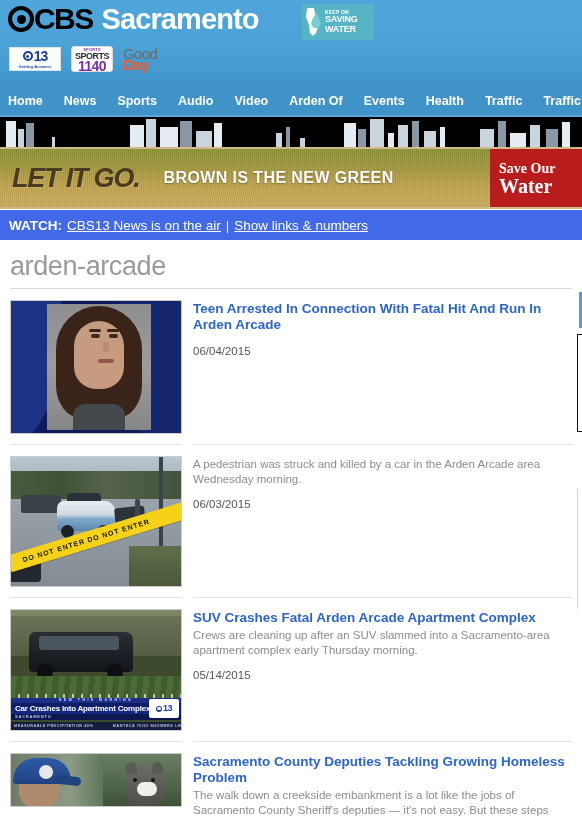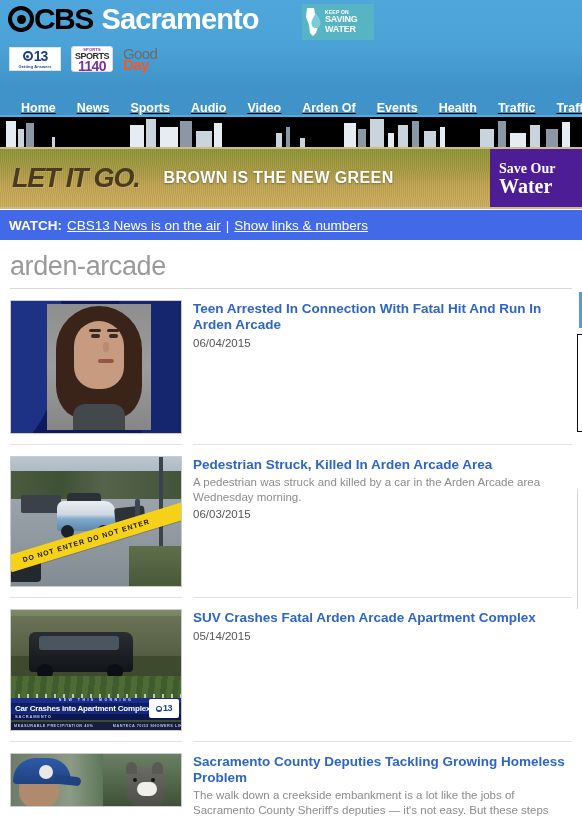--- a/index.html
+++ b/index.html
@@ -154,25 +154,24 @@
   .logo-goodday .gd-day {
     font-size: 15px; color: #ef5a28; font-weight:bold; letter-spacing:-.6px;
     margin-top: -2px;
   }
 
   
   .main-nav {
     height: 29px;
     background: #3f93c9;
     display: flex;
-    align-items: flex-end;
-    padding-left: 21px;
+    align-items: center;
+    padding-left: 8px;
     overflow: hidden;
     white-space: nowrap;
-    text-decoration: underline;
   }
   .main-nav a {
     color: #ffffff;
     font-size: 12.5px;
     font-weight: bold;
     text-decoration: none;
     margin-right: 21px;
     flex: none;
   }
 
@@ -222,21 +221,21 @@
   .ad-tagline {
     font-size: 16px;
     font-weight: bold;
     color: #ffffff;
     letter-spacing: .4px;
     margin-left: 24px;
     text-shadow: 0 1px 2px rgba(0,0,0,.35);
   }
   .ad-sow {
     width: 92px;
-    background: #4c1d95;
+    background: #b91c1c;
     color: #ffffff;
     display: flex;
     flex-direction: column;
     align-items: flex-start;
     justify-content: center;
     padding-left: 9px;
     flex: none;
   }
   .ad-sow .sow1 {
     font-family: "Liberation Serif", serif;
@@ -308,21 +307,21 @@
     margin-bottom: 2px;
   }
   .art-desc {
     font-size: 11.5px;
     color: #8c8c8c;
     line-height: 14.5px;
   }
   .art-date {
     font-size: 11.5px;
     color: #555555;
-    margin-top: 4px;
+    margin-top: 12px;
   }
   .rule-thumb {
     height: 1px; background: #e2e2e2;
     width: 172px; margin-top: 10px;
   }
   .rule-text {
     height: 1px; background: #e2e2e2;
     margin-top: 10px;
   }
   .art-sep { display: flex; padding: 0 0 0 0; }
@@ -755,21 +754,20 @@
           <div class="person"></div>
           <div class="curb"></div>
           <div class="carLeft"></div>
           <div class="tape">
               <div class="tt">DO NOT ENTER  DO NOT ENTER</div>
             </div>
         </div>
       </a>
     </div>
     <div class="text-col">
-      <a class="art-title">Pedestrian Struck, Killed In Arden Arcade Area</a>
       <div class="art-desc">A pedestrian was struck and killed by a car in the Arden Arcade area Wednesday morning.</div>
       <div class="art-date">06/03/2015</div>
     </div>
   </article>
   <div class="art-sep">
     <div class="sp-left">
         <div class="rule-thumb"></div>
       </div>
     <div class="sp-right">
         <div class="rule-text"></div>
@@ -803,20 +801,21 @@
           </div>
           <div class="ticker">
             <span>MEASURABLE PRECIPITATION 40%</span>
             <span class="tk2">MANTECA 70/53 SHOWERS LIKELY CHANCE</span>
           </div>
         </div>
       </a>
     </div>
     <div class="text-col">
       <a class="art-title">SUV Crashes Fatal Arden Arcade Apartment Complex</a>
+      <div class="art-desc">Crews are cleaning up after an SUV slammed into a Sacramento-area apartment complex early Thursday morning.</div>
       <div class="art-date">05/14/2015</div>
     </div>
   </article>
   <div class="art-sep">
     <div class="sp-left">
         <div class="rule-thumb"></div>
       </div>
     <div class="sp-right">
         <div class="rule-text"></div>
       </div>

